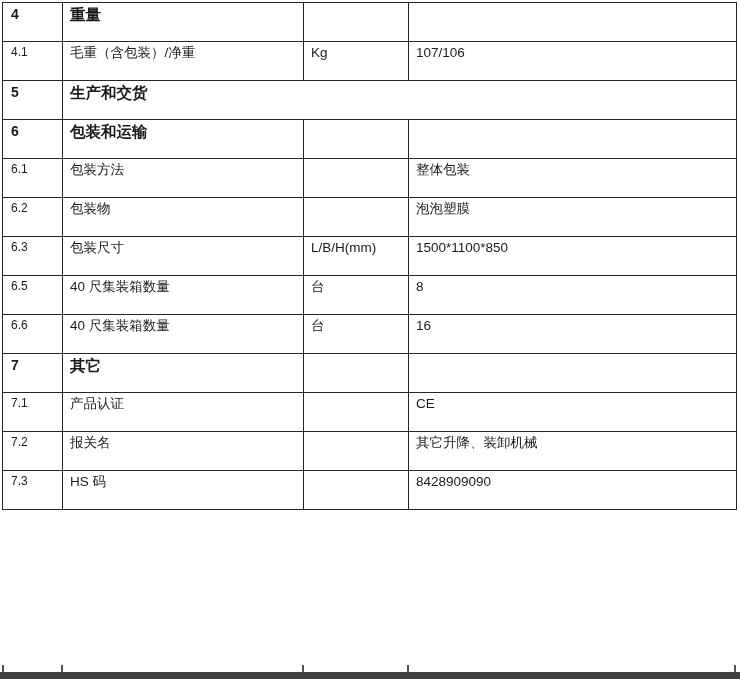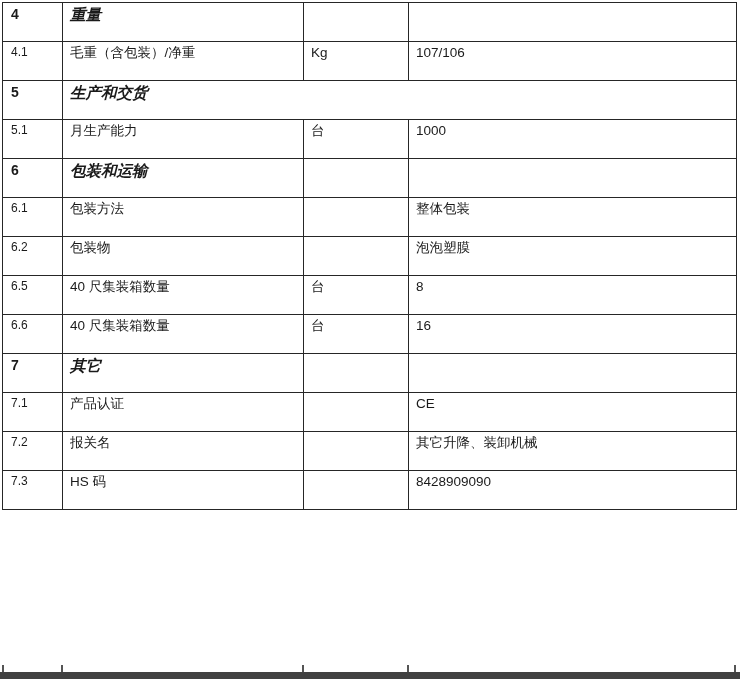--- a/index.html
+++ b/index.html
@@ -29,21 +29,21 @@
     height: 39px;
     vertical-align: top;
     padding: 3px 6px 0 7px;
     font-size: 13.5px;
     line-height: 1.25;
     overflow: hidden;
     white-space: nowrap;
   }
   table.spec td.col-no   { padding-left: 8px; font-size: 12px; }
   table.spec tr.section td { font-weight: bold; }
-  table.spec tr.section td.col-label { font-size: 15.5px; padding-top: 2px; font-style: italic; }
+  table.spec tr.section td.col-label { font-size: 15.5px; padding-top: 2px; }
   table.spec tr.section td.col-no    { font-size: 14px; }
   .stub {
     position: absolute;
     width: 2px;
     height: 7px;
     top: 665px;
     background: #555555;
   }
   .bottom-bar {
     position: absolute;
@@ -73,43 +73,43 @@
       <tr>
         <td class="col-no">4.1</td>
         <td class="col-label">毛重（含包装）/净重</td>
         <td class="col-unit">Kg</td>
         <td class="col-value">107/106</td>
       </tr>
       <tr class="section">
         <td class="col-no">5</td>
         <td class="col-label" colspan="3">生产和交货</td>
       </tr>
-      <tr>
-        <td class="col-no">5.1</td>
-        <td class="col-label">月生产能力</td>
-        <td class="col-unit">台</td>
-        <td class="col-value">1000</td>
-      </tr>
       <tr class="section">
         <td class="col-no">6</td>
         <td class="col-label">包装和运输</td>
         <td class="col-unit"></td>
         <td class="col-value"></td>
       </tr>
       <tr>
         <td class="col-no">6.1</td>
         <td class="col-label">包装方法</td>
         <td class="col-unit"></td>
         <td class="col-value">整体包装</td>
       </tr>
       <tr>
         <td class="col-no">6.2</td>
         <td class="col-label">包装物</td>
         <td class="col-unit"></td>
         <td class="col-value">泡泡塑膜</td>
+      </tr>
+      <tr>
+        <td class="col-no">6.3</td>
+        <td class="col-label">包装尺寸</td>
+        <td class="col-unit">L/B/H(mm)</td>
+        <td class="col-value">1500*1100*850</td>
       </tr>
       <tr>
         <td class="col-no">6.5</td>
         <td class="col-label">40 尺集装箱数量</td>
         <td class="col-unit">台</td>
         <td class="col-value">8</td>
       </tr>
       <tr>
         <td class="col-no">6.6</td>
         <td class="col-label">40 尺集装箱数量</td>

